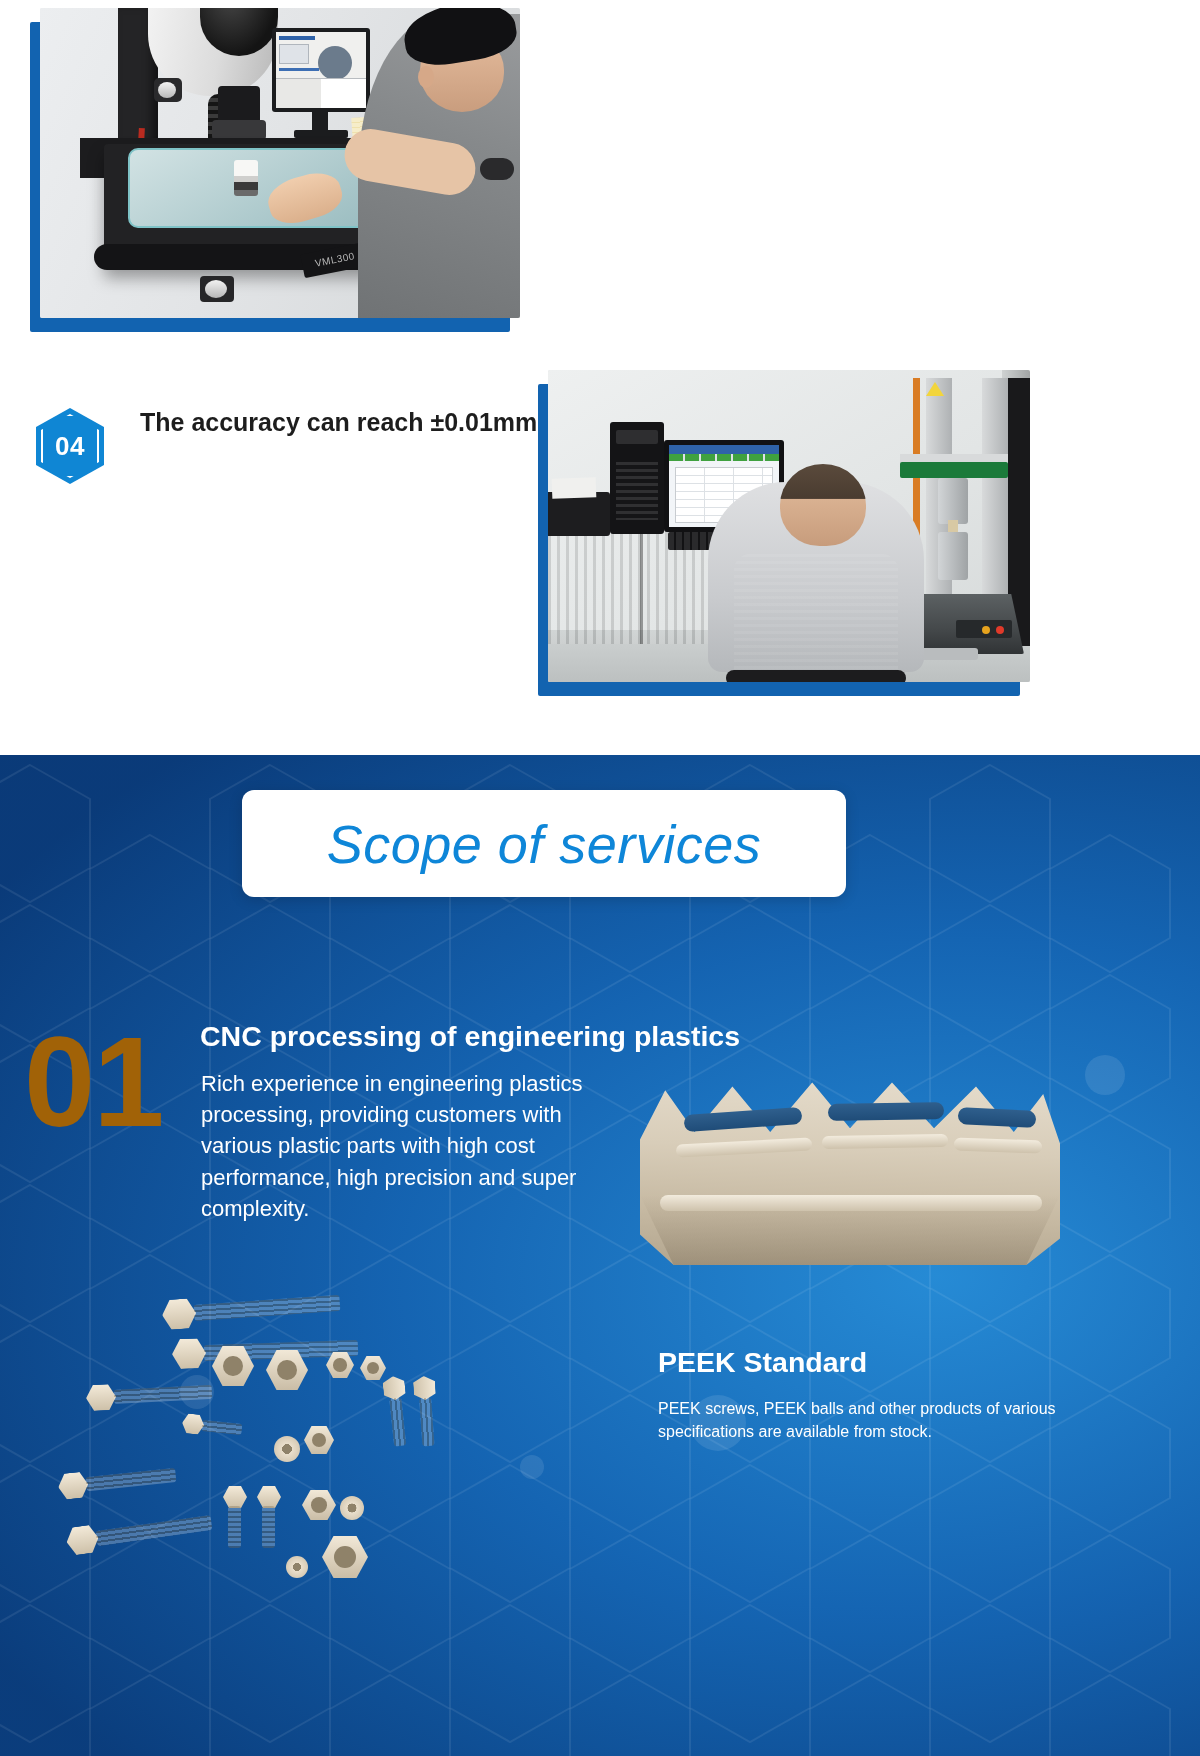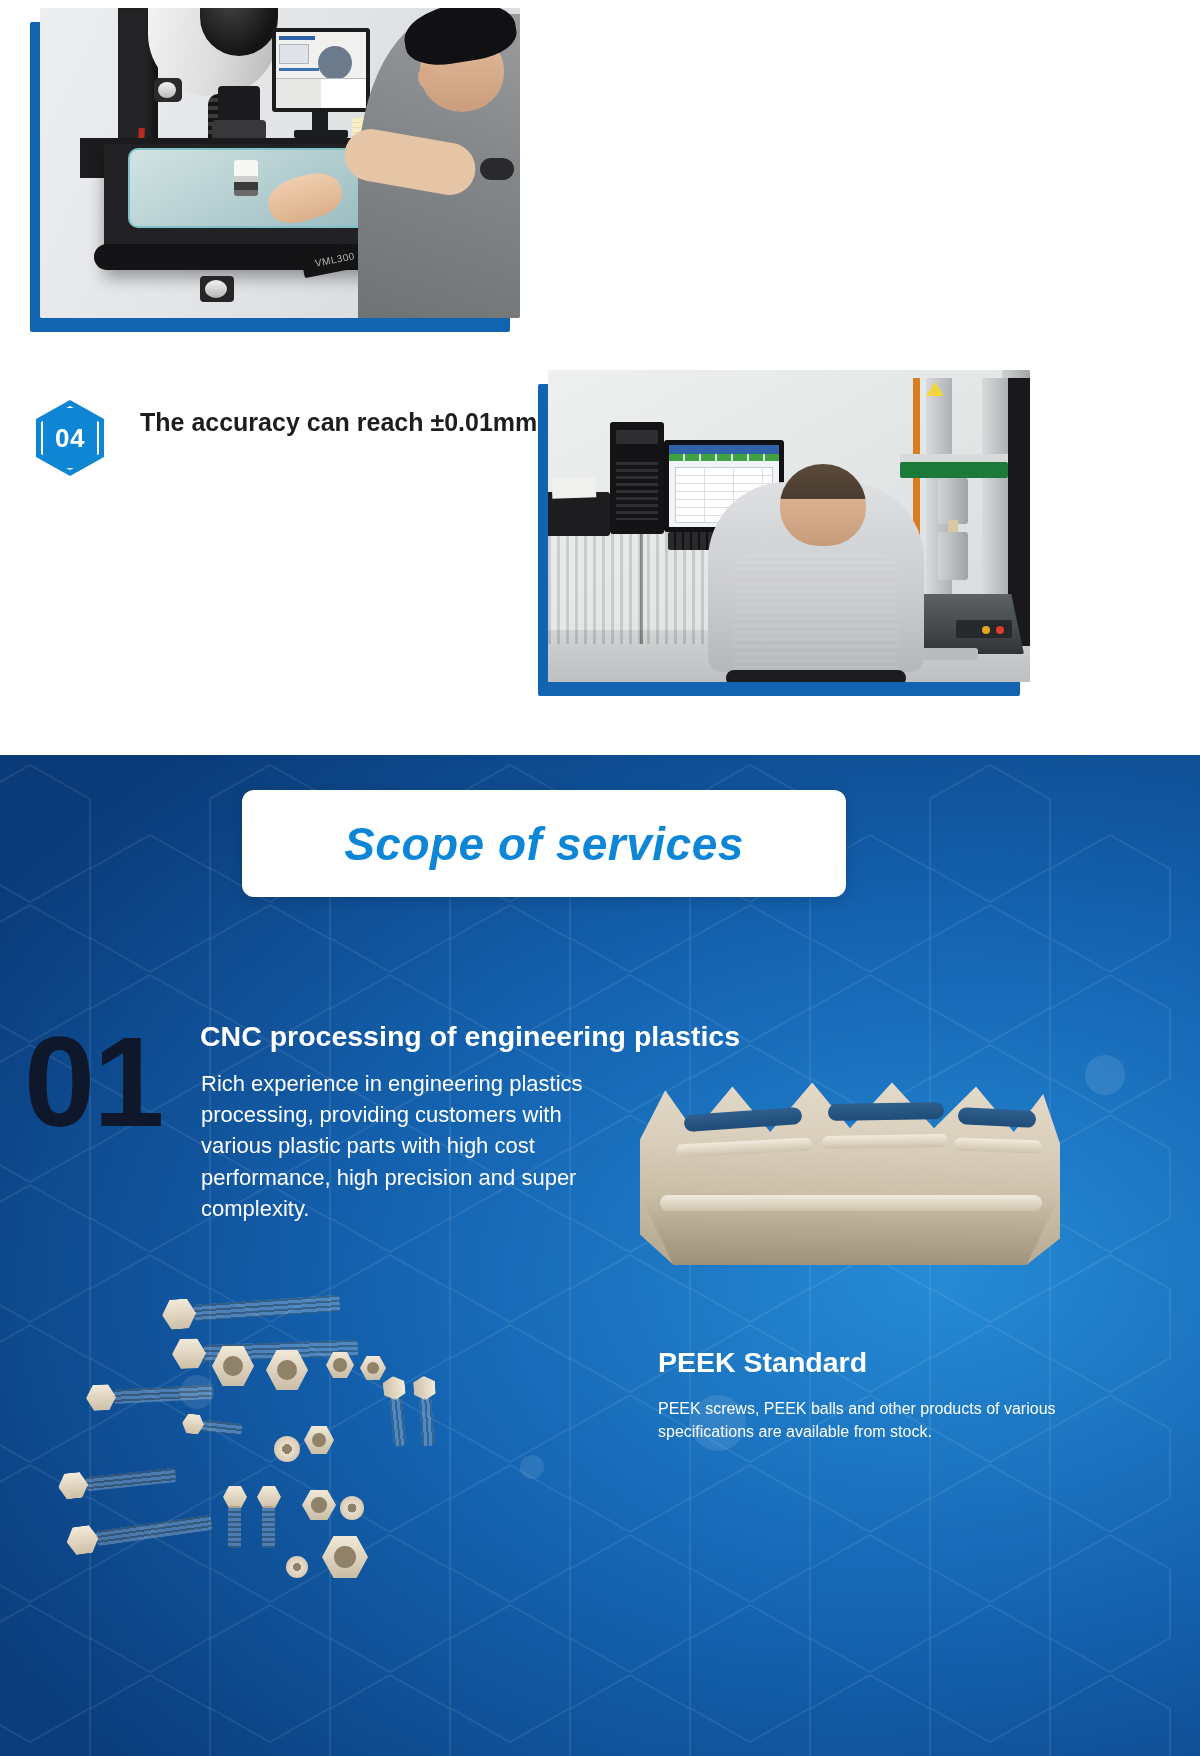--- a/index.html
+++ b/index.html
@@ -208,27 +208,27 @@
   .dot{ position:absolute; border-radius:50%; background:rgba(255,255,255,.10); }
 
   .scope-card{
     position:absolute; left:242px; top:790px; width:604px; height:107px;
     background:#ffffff; border-radius:12px;
     display:flex; align-items:center; justify-content:center;
     box-shadow:0 3px 14px rgba(0,0,0,.16);
     z-index:5;
   }
   .scope-card .scope-title{
-    font-size:46px; font-style:italic; color:#0e86d8; font-weight:bold; letter-spacing:.5px;
+    font-size:54px; font-style:italic; color:#0e86d8; font-weight:normal; letter-spacing:.5px;
   }
 
   
   #scope-01{ position:absolute; left:0; top:1010px; width:1200px; height:290px; z-index:4;}
   #scope-01 .bignum{
-    position:absolute; left:24px; top:8px; font-size:128px; font-weight:bold; color:#0f172a; line-height:1;
+    position:absolute; left:24px; top:8px; font-size:128px; font-weight:bold; color:#a16207; line-height:1;
     letter-spacing:-2px;
   }
   #scope-01 .s-title{
     position:absolute; left:200px; top:10px; font-size:28.5px; font-weight:bold; color:#fff;
   }
   #scope-01 .s-body{
     position:absolute; left:201px; top:58px; width:430px; font-size:22px; color:#fff; line-height:1.42;
   }
 
   
@@ -376,21 +376,21 @@
       <div class="tl-plate"></div>
       <div class="tl-person"></div>
       <div class="tl-head"></div>
       <div class="tl-chair"></div>
       <div class="tl-chair-edge"></div>
     </div>
   </div>
 
   <div id="feature-04">
     <div class="head">
-      <div class="hex-badge" style="left:0px; top:2px;">
+      <div class="hex-badge" style="left:0px; top:10px;">
         <div class="hx"></div>
         <div class="hx-inner"></div>
         <div class="hx-num">04</div>
       </div>
       <div class="feature-title">The accuracy can reach ±0.01mm</div>
     </div>
   </div>
 
 </div>
 

